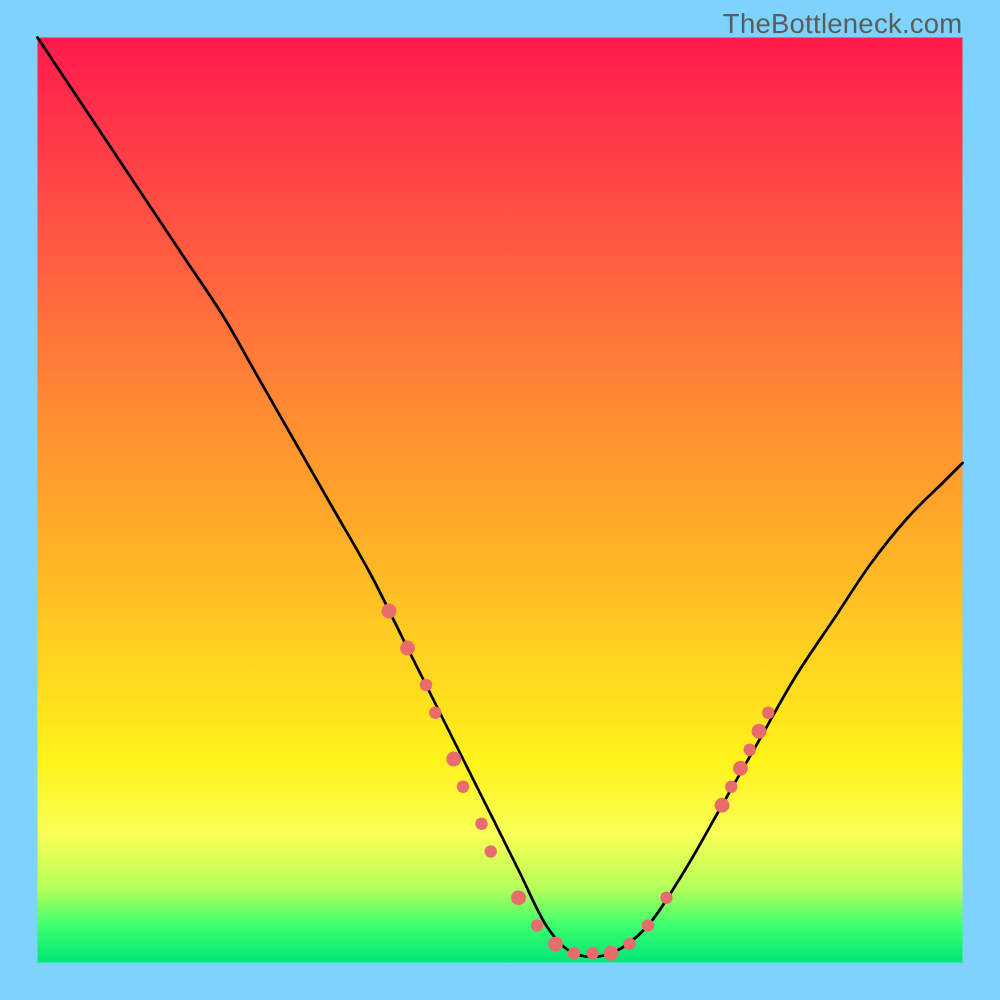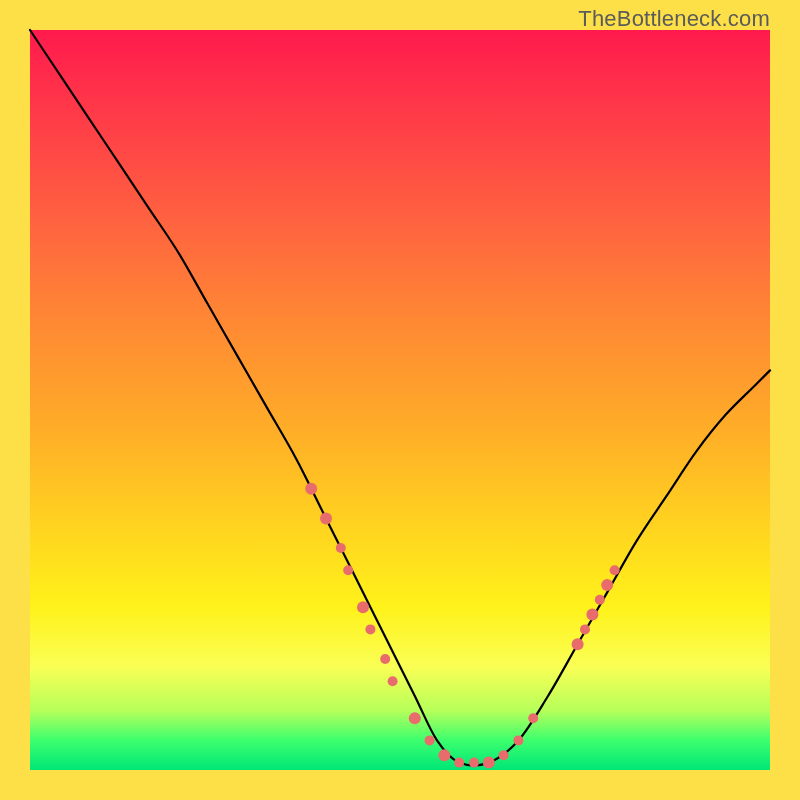--- a/index.html
+++ b/index.html
@@ -8,21 +8,21 @@
     width: 800px;
     height: 800px;
     overflow: hidden;
     background: #000;
     font-family: Arial, Helvetica, sans-serif;
   }
   .frame {
     position: relative;
     width: 800px;
     height: 800px;
-    background: #fde047;
+    background: #7dd3fc;
   }
   .plot-area {
     position: absolute;
     left: 30px;
     top: 30px;
     width: 740px;
     height: 740px;
     
     background: linear-gradient(
       to bottom,

